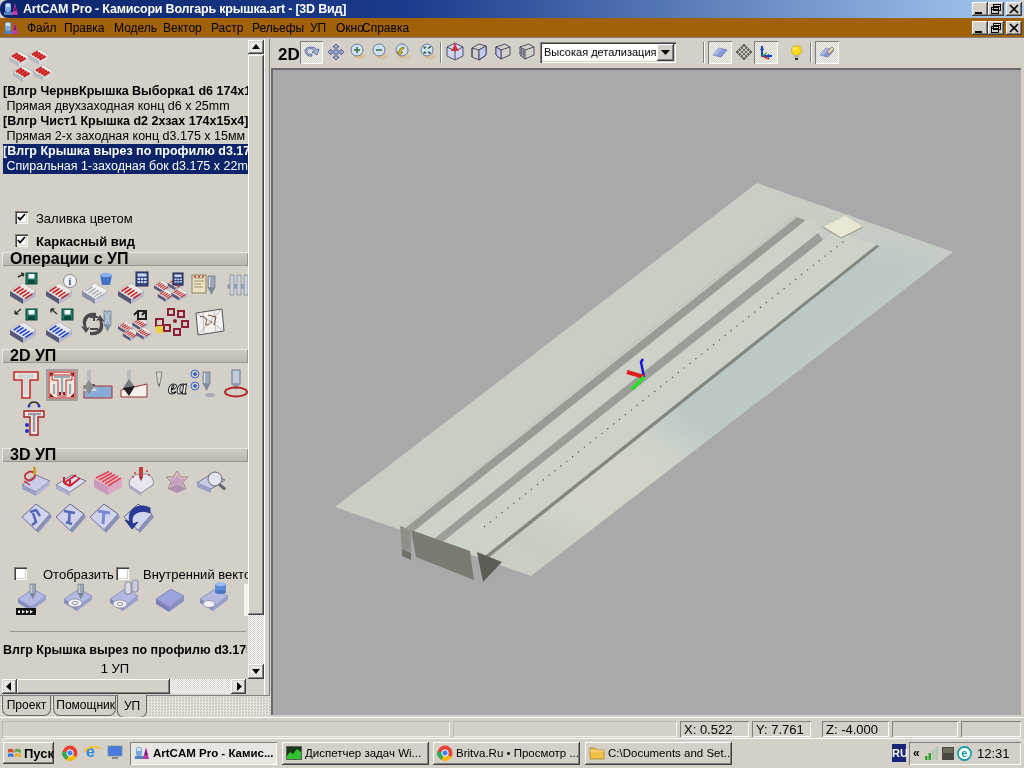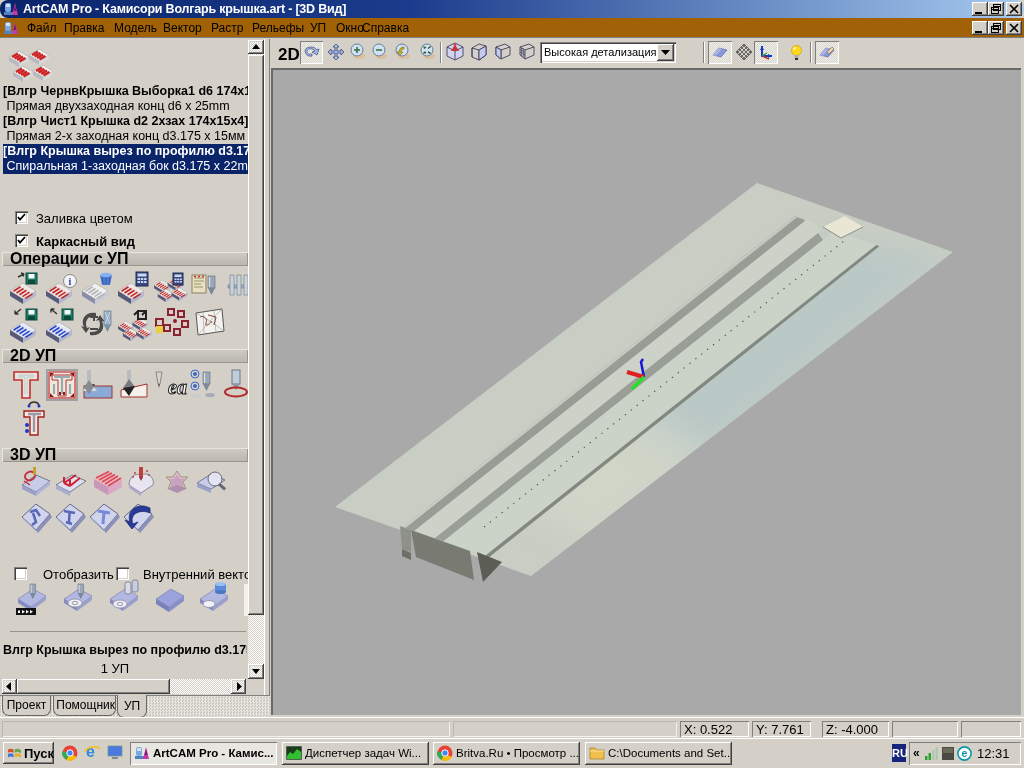--- a/index.html
+++ b/index.html
@@ -624,21 +624,21 @@
 <div class="abs" style="left:0;top:717px;width:1024px;height:21px;background:#d4d0c8;border-top:1px solid #fff;">
   <div class="abs" style="left:2px;top:3px;width:448px;height:16px;box-shadow:inset 1px 1px 0 #bcb8b0,inset -1px -1px 0 #f4f2ec;"></div>
     <div class="abs" style="left:453px;top:3px;width:224px;height:16px;box-shadow:inset 1px 1px 0 #bcb8b0,inset -1px -1px 0 #f4f2ec;"></div>
     <div class="abs sunk" style="left:680px;top:3px;width:69px;height:16px;padding:1px 4px;">X: 0.522</div>
   <div class="abs sunk" style="left:752px;top:3px;width:59px;height:16px;padding:1px 4px;">Y: 7.761</div>
   <div class="abs sunk" style="left:822px;top:3px;width:67px;height:16px;padding:1px 4px;">Z: -4.000</div>
   <div class="abs sunk" style="left:892px;top:3px;width:66px;height:16px;"></div>
   <div class="abs sunk" style="left:961px;top:3px;width:60px;height:16px;"></div>
 </div>
 
-<div class="abs" id="taskbar" style="left:0;top:738px;width:1024px;height:30px;background:#d4d0c8;border-top:1px solid #fff;font-size:12px;">
+<div class="abs" id="taskbar" style="left:0;top:738px;width:1024px;height:30px;background:#d4d0c8;border-top:1px solid #fff;font-size:12px;border-radius:7px;">
   <div class="abs out" style="left:3px;top:3px;width:51px;height:22px;font-weight:bold;font-size:14px;">
     <svg class="abs" style="left:5px;top:4px" width="14" height="14" viewBox="0 0 14 14">
       <path d="M0 3.5 C2 2.5,3 2.5,5.5 3.5 L5.5 6.8 C3 5.8,2 5.8,0 6.8 Z" fill="#d84e2e"></path>
       <path d="M6.5 3.5 C9 2.5,10 2.5,13 4 L13 7.3 C10 5.8,9 5.8,6.5 6.8 Z" fill="#6aa84f"></path>
       <path d="M0 8 C2 7,3 7,5.5 8 L5.5 11.3 C3 10.3,2 10.3,0 11.3 Z" fill="#3c78d8"></path>
       <path d="M6.5 8 C9 7,10 7,13 8.5 L13 11.8 C10 10.3,9 10.3,6.5 11.3 Z" fill="#e8b02e"></path>
     </svg>
     <span class="abs" style="left:21px;top:4px;font-size:13px;">Пуск</span>
   </div>
   <svg class="abs" style="left:62px;top:6px" width="16" height="16" viewBox="0 0 16 16">

